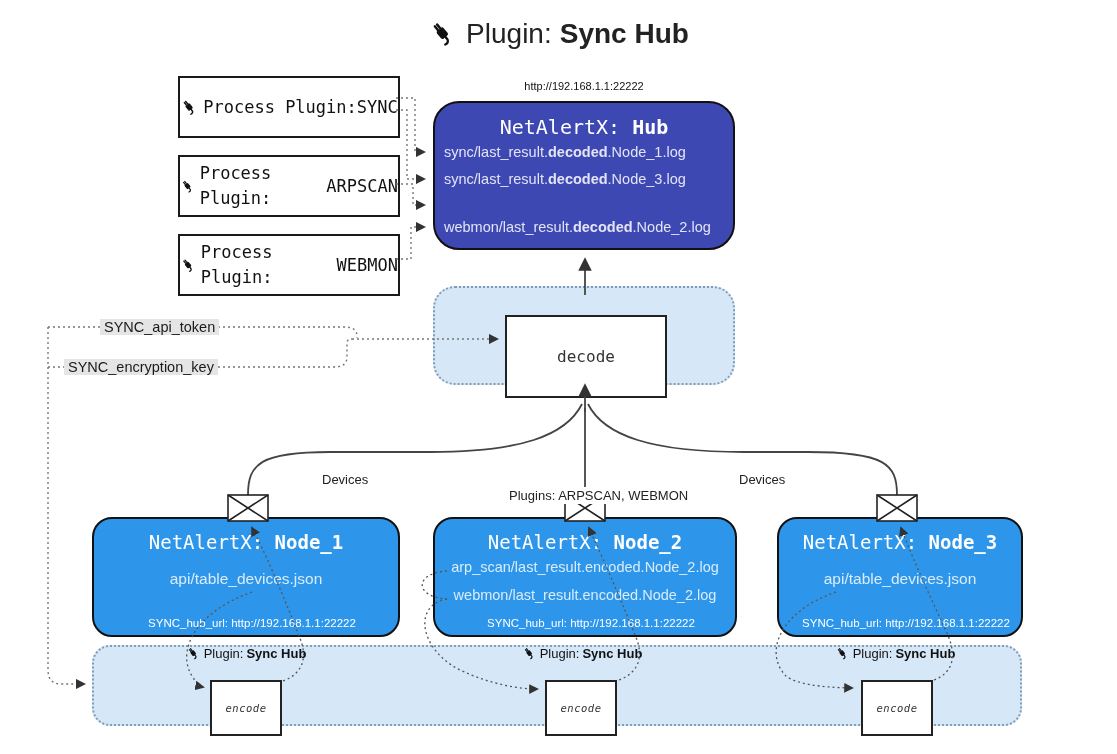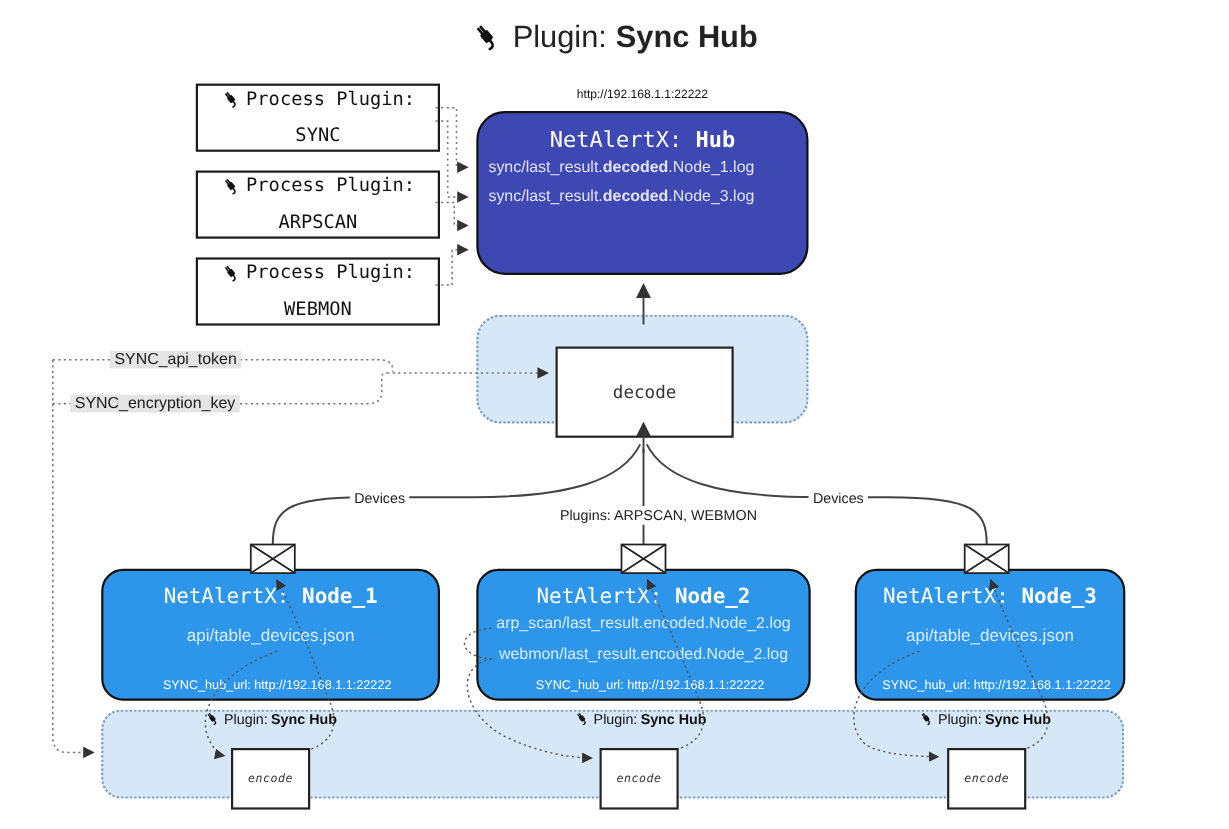--- a/index.html
+++ b/index.html
@@ -7,40 +7,40 @@
        font-family:"Liberation Sans",sans-serif;color:#1a1a1a;}
   .abs{position:absolute;}
   
   .title{left:0;right:0;top:18px;display:flex;justify-content:center;align-items:center;gap:8px;
          font-size:28px;color:#222;}
   .title b{font-weight:bold;}
   .plug-icon{display:inline-block;color:#111;}
   
   .pbox{width:218px;height:58px;background:#fff;border:2px solid #1a1a1a;
         font-family:"DejaVu Sans Mono",monospace;font-size:17px;color:#111;
-        display:flex;flex-direction:column;align-items:center;justify-content:space-between;line-height:25px;}
+        display:flex;flex-direction:row;align-items:center;justify-content:center;line-height:25px;}
   .pbox .row{display:flex;align-items:center;gap:4px;}
   
   .hub{left:433px;top:101px;width:302px;height:149px;background:#3e48b2;border:2px solid #111;
        border-radius:26px;box-sizing:border-box;}
   .hub-url{left:433px;top:80px;width:302px;text-align:center;font-size:11px;color:#111;}
   .hub-title{left:0;right:0;top:12px;text-align:center;color:#fff;
              font-family:"DejaVu Sans Mono",monospace;font-size:20px;}
   .hub-line{left:9px;height:20px;font-size:14.5px;color:#e2e4f6;white-space:nowrap;}
   .hub-line b{font-weight:bold;text-align:center;}
   
   .panel{background:#d6e8f8;border:2px dotted #7f9db9;box-sizing:border-box;}
   .decode-panel{left:433px;top:286px;width:302px;height:99px;border-radius:22px;}
   .wbox{background:#fff;border:2px solid #222;box-sizing:border-box;display:flex;
         align-items:center;justify-content:center;font-family:"DejaVu Sans Mono",monospace;color:#333;margin-top:20px;}
   .decode-box{left:505px;top:295px;width:162px;height:83px;font-size:16px;}
   
   .key-label{background:#e5e5e5;padding:0 4px;font-size:14.5px;color:#1a1a1a;white-space:nowrap;z-index:6;}
   
-  .edge-label{background:#fff;padding:1px 4px;font-size:13px;color:#222;white-space:nowrap;z-index:6;}
+  .edge-label{background:#fff;padding:1px 4px;font-size:13px;color:#222;white-space:nowrap;z-index:6;margin-top:27px;}
   
   .node{background:#2e96ea;border:2px solid #111;border-radius:20px;height:120px;top:517px;box-sizing:border-box;}
   .node-title{left:0;right:0;top:12px;text-align:center;color:#fff;
               font-family:"DejaVu Sans Mono",monospace;font-size:19px;white-space:nowrap;}
   .node-line{left:0;right:0;text-align:center;color:#d8ecfc;font-size:14.5px;white-space:nowrap;}
   .node-url{left:0;right:0;top:98px;text-align:center;color:#ffffff;font-size:11.5px;white-space:nowrap;margin-left:12px;}
   
   .strip{left:92px;top:645px;width:930px;height:81px;border-radius:18px;}
   .encode-box{width:72px;height:56px;font-size:10.5px;letter-spacing:.5px;font-style:italic;}
   .enc-label{top:646px;width:200px;text-align:center;font-size:13px;color:#111;white-space:nowrap;
@@ -103,20 +103,23 @@
   <div class="abs hub-title">
     <span>NetAlertX:</span>
     <b>Hub</b>
   </div>
   <div class="abs hub-line" style="top:41px">
     <span>sync/last_result.</span><b>decoded</b><span>.Node_1.log</span>
   </div>
   <div class="abs hub-line" style="top:68px">
     <span>sync/last_result.</span><b>decoded</b><span>.Node_3.log</span>
   </div>
+  <div class="abs hub-line" style="top:116px">
+    <span>webmon/last_result.</span><b>decoded</b><span>.Node_2.log</span>
+  </div>
 </div>
 
 <div class="abs panel decode-panel"></div>
 <div class="abs wbox decode-box">decode</div>
 
 <div class="abs key-label" style="left:100px;top:319px">SYNC_api_token</div>
 <div class="abs key-label" style="left:64px;top:359px">SYNC_encryption_key</div>
 
 <div class="abs node" style="left:92px;width:308px">
   <div class="abs node-title">

